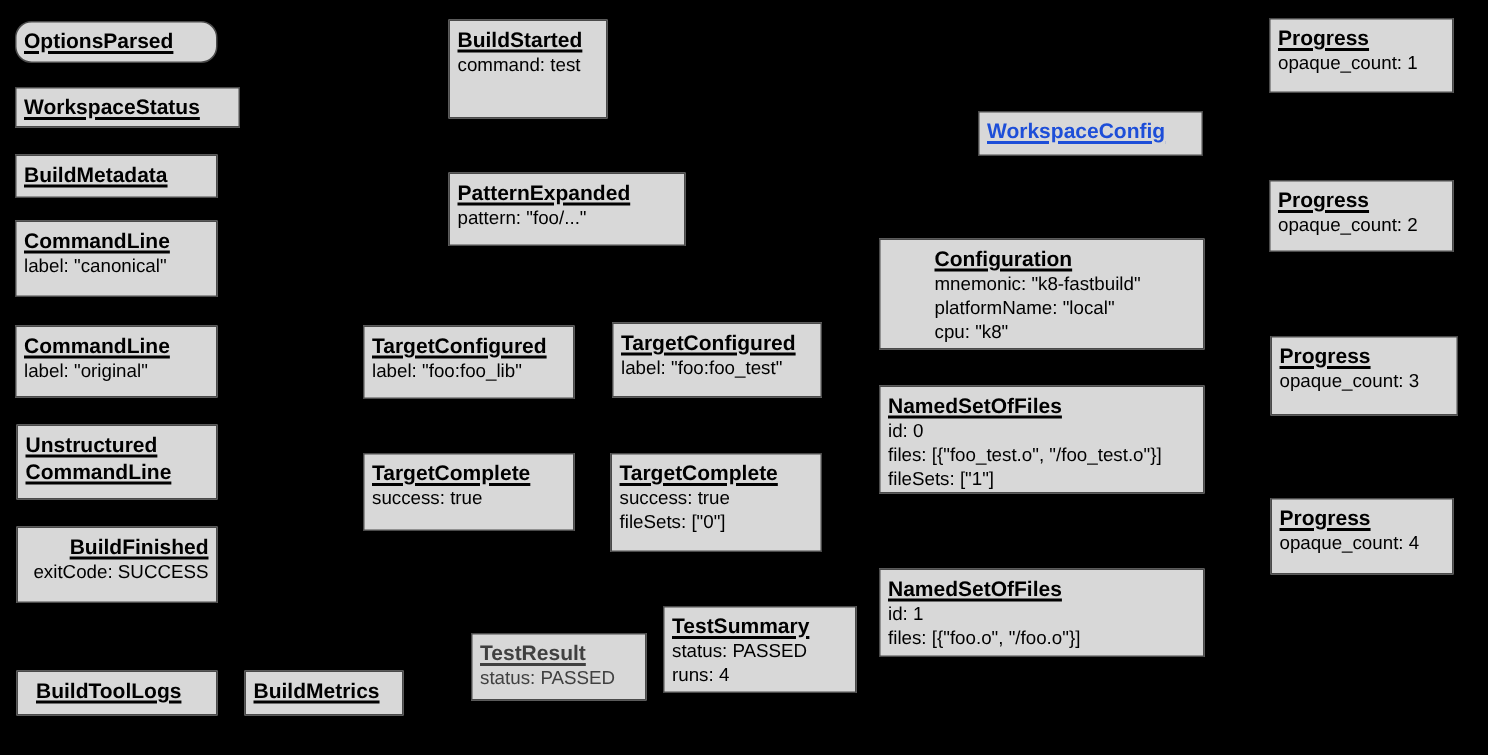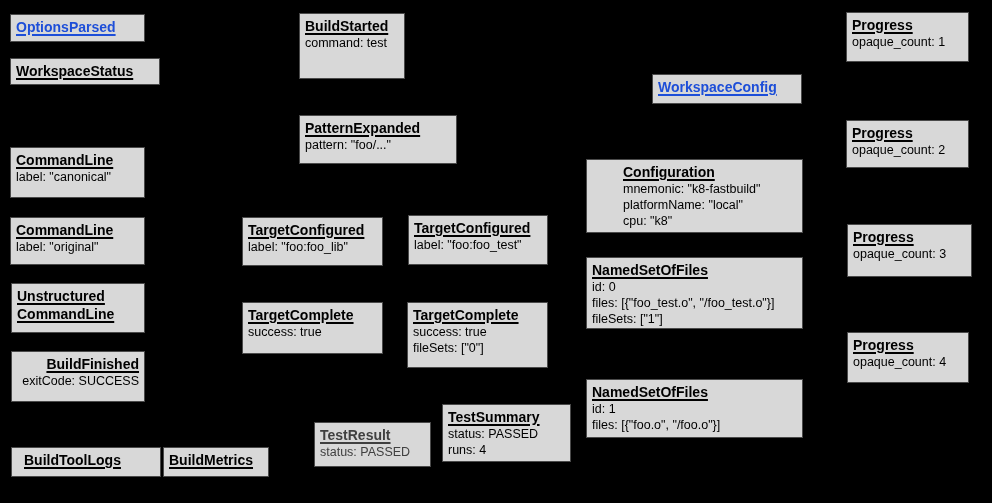--- a/index.html
+++ b/index.html
@@ -35,43 +35,46 @@
   .node-field {
     font-size: 12.5px;
     line-height: 16px;
     white-space: nowrap;
   }
 </style>
 </head>
 <body>
 
 <div id="canvas" style="background: rgb(0, 0, 0);">
-    <div class="node" style="left: 10px; top: 14px; width: 135px; height: 28px; background: rgb(216, 216, 216); border-color: rgb(74, 74, 74); color: #1d4ed8;">
+    <div class="node" style="left: 10px; top: 14px; width: 135px; height: 28px; background: rgb(216, 216, 216); border-color: rgb(74, 74, 74); color: #000000; border-radius: 11px;">
       <div class="node-title">OptionsParsed</div>
     </div>
     <div class="node" style="left: 10px; top: 58px; width: 150px; height: 27px; background: rgb(216, 216, 216); border-color: rgb(74, 74, 74); color: #000000;">
       <div class="node-title">WorkspaceStatus</div>
+    </div>
+    <div class="node" style="left: 10px; top: 103px; width: 135px; height: 29px; background: rgb(216, 216, 216); border-color: rgb(74, 74, 74); color: rgb(0, 0, 0);">
+      <div class="node-title">BuildMetadata</div>
     </div>
     <div class="node" style="left: 10px; top: 147px; width: 135px; height: 51px; background: rgb(216, 216, 216); border-color: rgb(74, 74, 74); color: rgb(0, 0, 0);">
       <div class="node-title">CommandLine</div>
       <div class="node-field">label: "canonical"</div>
     </div>
     <div class="node" style="left: 10px; top: 217px; width: 135px; height: 48px; background: rgb(216, 216, 216); border-color: rgb(74, 74, 74); color: rgb(0, 0, 0);">
       <div class="node-title">CommandLine</div>
       <div class="node-field">label: "original"</div>
     </div>
     <div class="node" style="left: 11px; top: 283px; width: 134px; height: 50px; background: rgb(216, 216, 216); border-color: rgb(74, 74, 74); color: rgb(0, 0, 0);">
       <div class="node-title">Unstructured</div>
       <div class="node-title">CommandLine</div>
     </div>
     <div class="node" style="left: 11px; top: 351px; width: 134px; height: 51px; background: rgb(216, 216, 216); border-color: rgb(74, 74, 74); color: rgb(0, 0, 0); text-align: right;">
       <div class="node-title">BuildFinished</div>
       <div class="node-field">exitCode: SUCCESS</div>
     </div>
-    <div class="node" style="left: 11px; top: 447px; width: 150px; height: 30px; background: rgb(216, 216, 216); border-color: rgb(74, 74, 74); color: rgb(0, 0, 0); padding-left: 12px;">
+    <div class="node" style="left: 11px; top: 447px; width: 134px; height: 30px; background: rgb(216, 216, 216); border-color: rgb(74, 74, 74); color: rgb(0, 0, 0); padding-left: 12px;">
       <div class="node-title">BuildToolLogs</div>
     </div>
     <div class="node" style="left: 163px; top: 447px; width: 106px; height: 30px; background: rgb(216, 216, 216); border-color: rgb(74, 74, 74); color: rgb(0, 0, 0);">
       <div class="node-title">BuildMetrics</div>
     </div>
     <div class="node" style="left: 299px; top: 13px; width: 106px; height: 66px; background: rgb(216, 216, 216); border-color: rgb(74, 74, 74); color: rgb(0, 0, 0);">
       <div class="node-title">BuildStarted</div>
       <div class="node-field">command: test</div>
     </div>
     <div class="node" style="left: 299px; top: 115px; width: 158px; height: 49px; background: rgb(216, 216, 216); border-color: rgb(74, 74, 74); color: rgb(0, 0, 0);">

